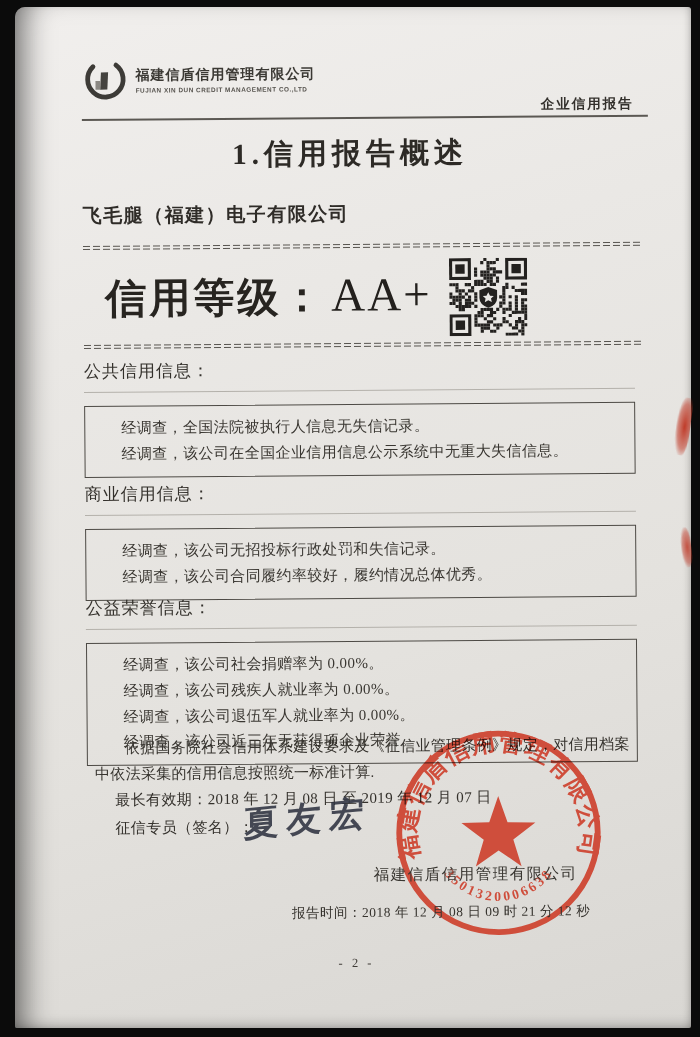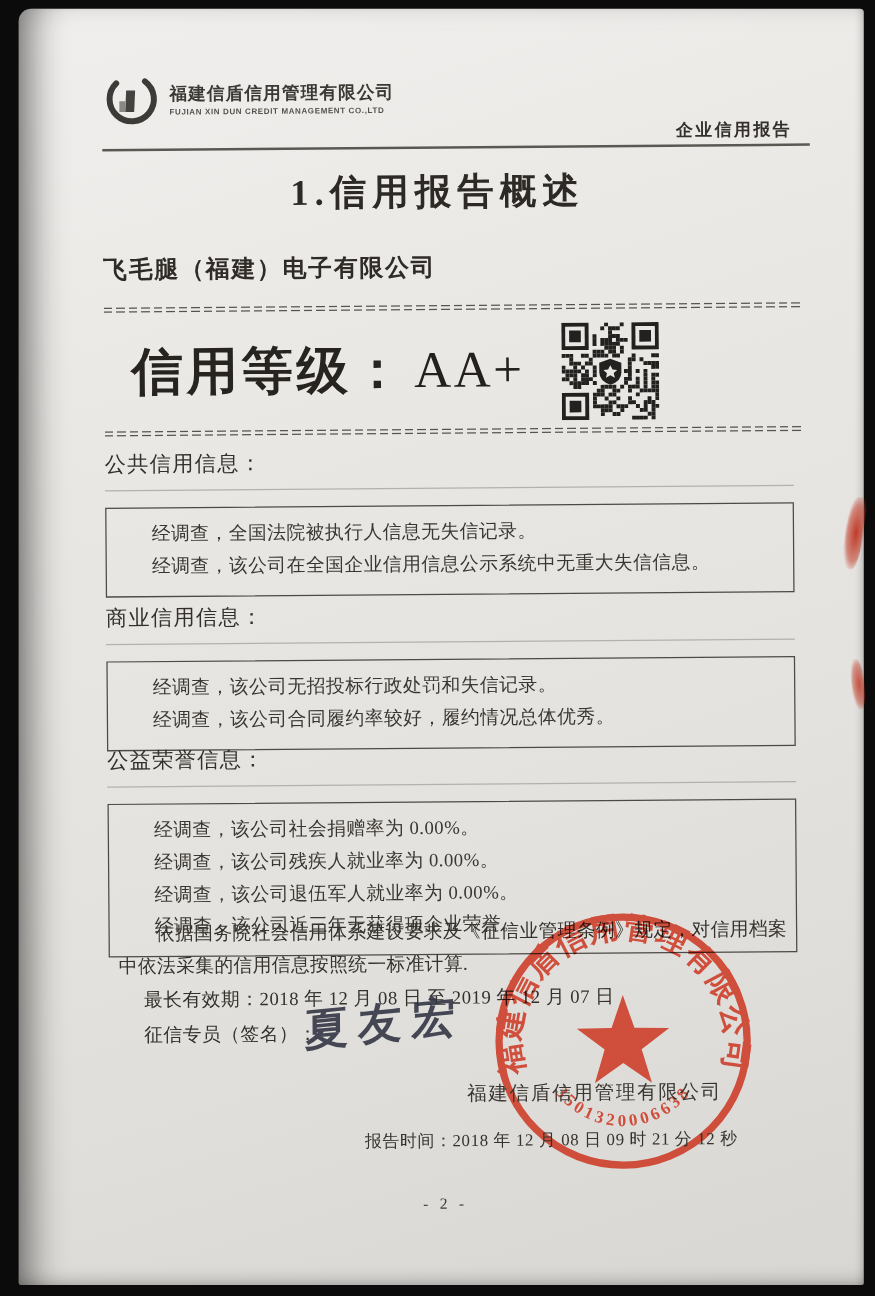--- a/index.html
+++ b/index.html
@@ -28,21 +28,21 @@
 
   
   .banner{position:absolute;left:70px;top:237px;width:560px;height:103px;}
   .dd{position:absolute;left:0;right:0;height:4.5px;
       background-image:repeating-linear-gradient(90deg,#57544f 0 7px,transparent 7px 10px),
                        repeating-linear-gradient(90deg,#57544f 0 7px,transparent 7px 10px);
       background-size:100% 1.4px,100% 1.4px;background-position:0 0,0 100%;background-repeat:no-repeat;}
   .dd.top{top:0;} .dd.bot{bottom:0;}
   .rating{position:absolute;left:22px;top:50%;transform:translateY(-50%);display:flex;align-items:baseline;white-space:nowrap;}
   .rating-label{font-size:41px;font-weight:bold;letter-spacing:3px;color:#272420;}
-  .rating-value{font-size:41px;letter-spacing:2px;color:#23201d;margin-left:6px;}
+  .rating-value{font-size:47px;letter-spacing:2px;color:#23201d;margin-left:6px;}
   .qr{position:absolute;left:366px;top:15px;width:78px;height:78px;}
 
   
   .info-sec{position:absolute;left:70px;right:55px;}
   .sec1{top:351px;} .sec2{top:474px;} .sec3{top:588px;}
   .sec-title{font-size:17px;letter-spacing:1px;color:#33302b;padding-bottom:9px;border-bottom:1px solid #b4b1ab;}
   .sec-box{margin-top:13px;border:1.3px solid #4d4a45;padding:9px 14px 9px 36px;}
   .sec-line{font-size:15px;line-height:1.72;letter-spacing:.4px;color:#3a3732;}
 
   

